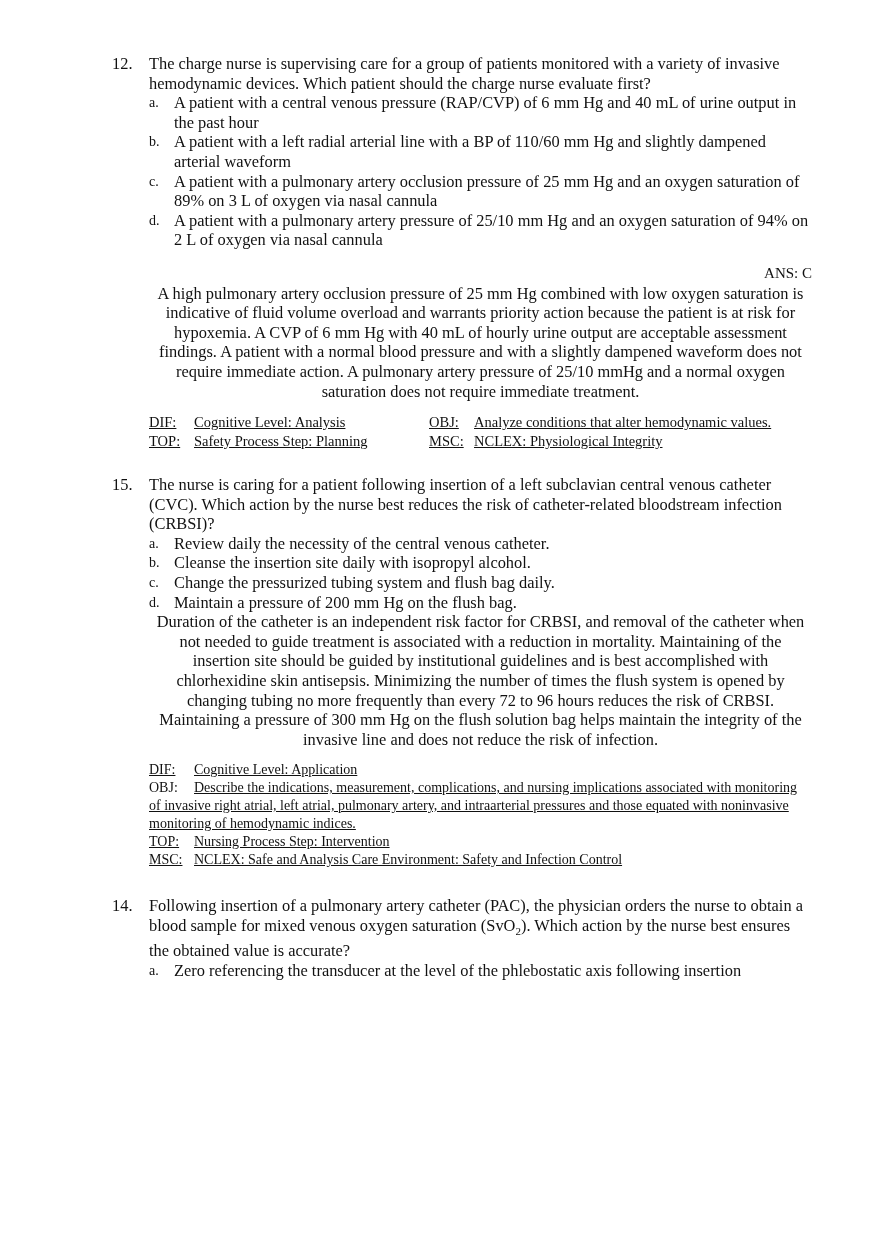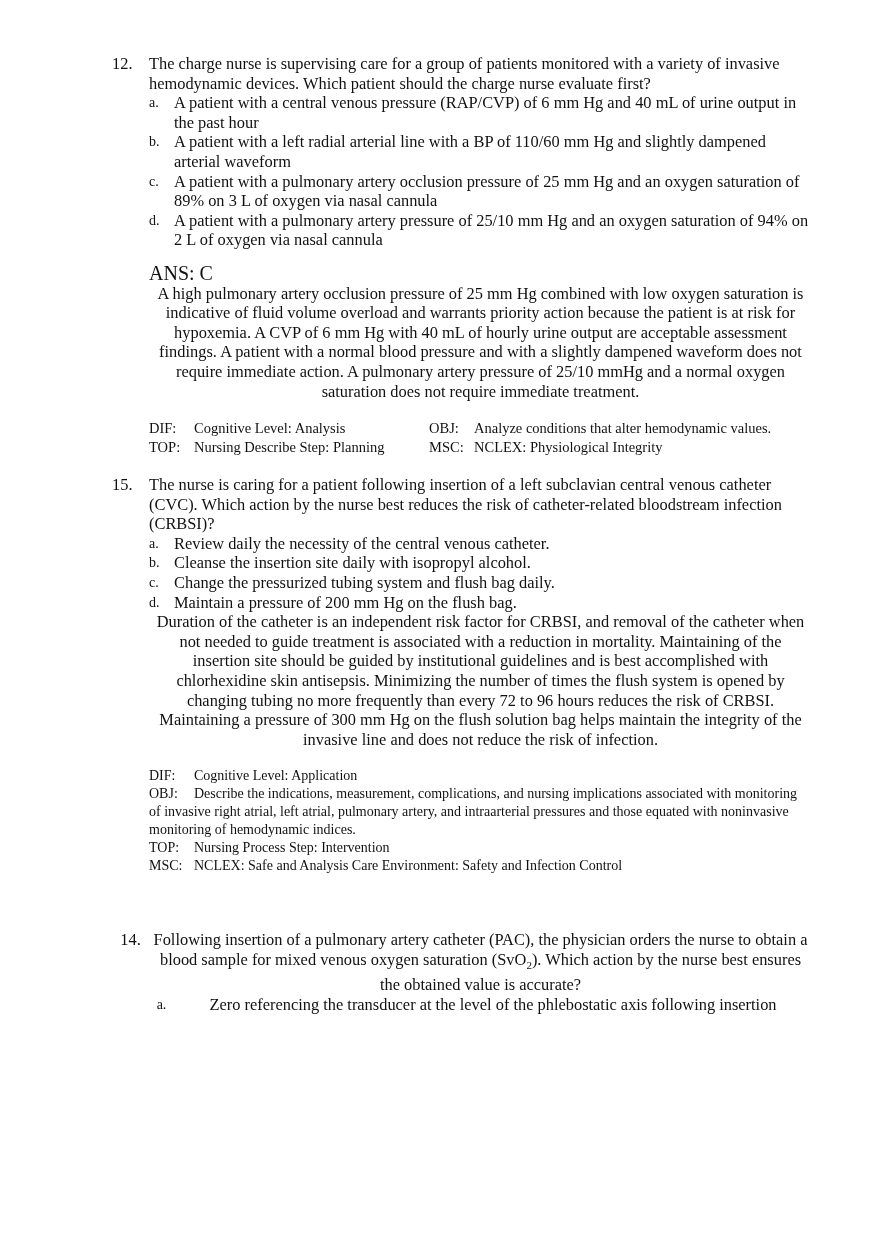--- a/index.html
+++ b/index.html
@@ -10,23 +10,23 @@
   }
   .page { position: absolute; left: 0; top: 0; width: 880px; height: 963px; padding-left: 14px; }
   .q { position: absolute; left: 112px; width: 700px; }
   .qline { display: flex; font-size: 16.4px; line-height: 19.6px; }
   .qnum { width: 37px; flex: none; }
   .qtext { flex: 1; }
   .opts { margin-left: 37px; }
   .opt { display: flex; font-size: 16.4px; line-height: 19.6px; }
   .olet { width: 25px; flex: none; font-size: 14px; }
   .otext { flex: 1; }
-  .ans { margin-left: 37px; margin-top: 14px; font-size: 20px; line-height: 19.6px; }
+  .ans { margin-left: 37px; margin-top: 14px; font-size: 15px; line-height: 19.6px; text-align: right; }
   .rat { margin-left: 37px; font-size: 16.4px; line-height: 19.6px; text-align: center; }
-  .meta { margin-left: 37px; margin-top: 18px; font-size: 14.5px; line-height: 19px; }
+  .meta { margin-left: 37px; margin-top: 12px; font-size: 14.5px; line-height: 19px; text-decoration: underline; }
   .meta-grid { display: grid; grid-template-columns: 280px 1fr; }
   .mrow { display: flex; }
   .mlab { width: 45px; flex: none; }
   .meta-small { font-size: 14px; line-height: 18px; }
   .meta-small .mlab { width: 45px; }
 </style>
 </head>
 <body>
 
 <div class="page">
@@ -61,21 +61,21 @@
         <div class="mrow">
             <span class="mlab">DIF:</span>
             <span>Cognitive Level: Analysis</span>
           </div>
         <div class="mrow">
             <span class="mlab">OBJ:</span>
             <span>Analyze conditions that alter hemodynamic values.</span>
           </div>
         <div class="mrow">
             <span class="mlab">TOP:</span>
-            <span>Nursing Describe Step: Planning</span>
+            <span>Safety Process Step: Planning</span>
           </div>
         <div class="mrow">
             <span class="mlab">MSC:</span>
             <span>NCLEX: Physiological Integrity</span>
           </div>
       </div>
     </div>
   </div>
 
   <div class="q" style="top:475px;">
@@ -112,21 +112,21 @@
           <span class="mlab">TOP:</span>
           <span>Nursing Process Step: Intervention</span>
         </div>
       <div class="mrow">
           <span class="mlab">MSC:</span>
           <span>NCLEX: Safe and Analysis Care Environment: Safety and Infection Control</span>
         </div>
     </div>
   </div>
 
-  <div class="q" style="top:930px;text-align:center;">
+  <div class="q" style="top:896px;">
     <div class="qline">
       <span class="qnum">14.</span>
       <span class="qtext"><span>Following insertion of a pulmonary artery catheter (PAC), the physician orders the nurse to obtain a blood sample for mixed venous oxygen saturation (SvO</span><sub style="font-size:11px;">2</sub><span>). Which action by the nurse best ensures the obtained value is accurate?</span></span>
     </div>
     <div class="opts">
       <div class="opt">
         <span class="olet">a.</span>
         <span class="otext">Zero referencing the transducer at the level of the phlebostatic axis following insertion</span>
       </div>
     </div>

